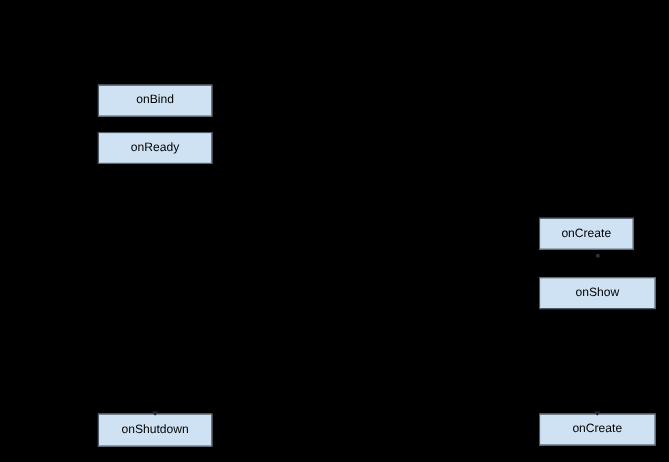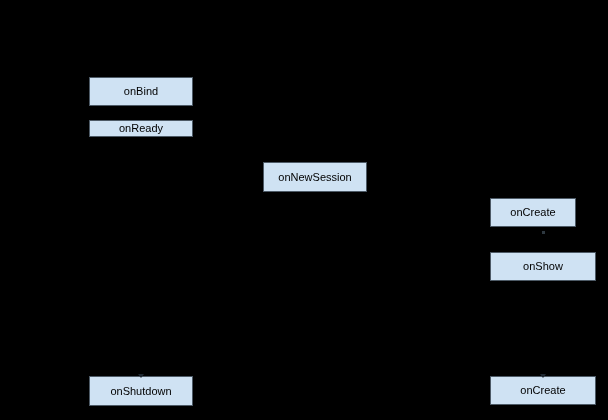--- a/index.html
+++ b/index.html
@@ -45,23 +45,22 @@
     z-index: 2;
   }
 </style>
 </head>
 <body>
 
 <div class="stage">
 
   <div class="node" style="left:89px;  top:77px;  width:104px; height:29px">onBind</div>
 
-  <div class="node" style="left:89px;  top:120px; width:104px; height:17px">onReady</div>
+  <div class="node" style="left:89px;  top:120px; width:104px; height:29px">onReady</div>
 
-  <div class="node" style="left:263px; top:162px; width:104px; height:30px">onNewSession</div>
 
   <div class="node" style="left:490px; top:198px; width:86px; height:29px">onCreate</div>
 
   <div class="node" style="left:490px; top:252px; width:106px; height:29px">onShow</div>
 
 
   <div class="node" style="left:89px;  top:376px; width:104px; height:30px">onShutdown</div>
 
   <div class="node" style="left:490px; top:376px; width:106px; height:29px">onCreate</div>
 

